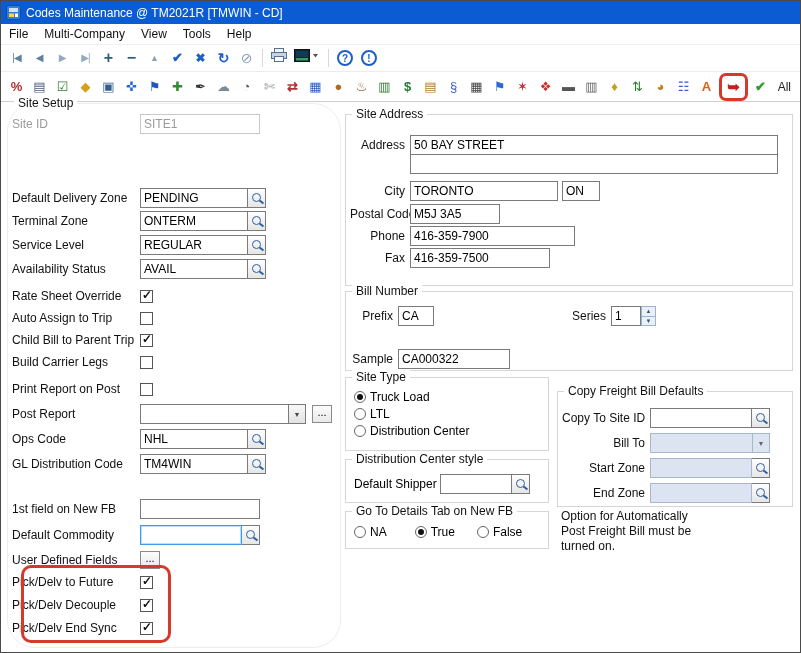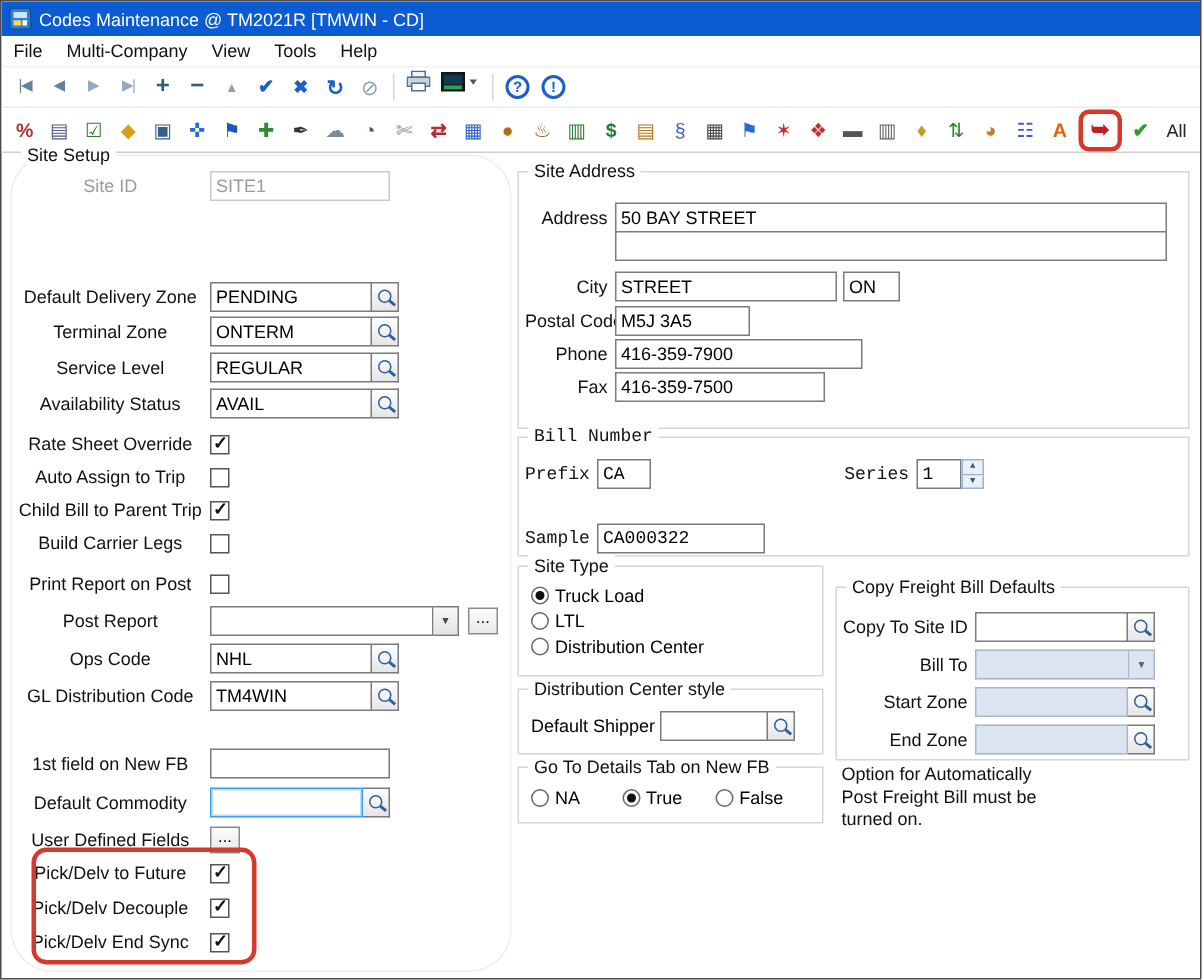--- a/index.html
+++ b/index.html
@@ -27,21 +27,21 @@
   .hl { border:3px solid #d5392a; border-radius:7px; height:28px; margin:0 1px; display:flex; align-items:center; flex:none; }
   .all { margin-left:auto; margin-right:9px; font-size:12px; color:#222; cursor:pointer; }
 
   
   .grp { position:absolute; border:1px solid #d6d6d6; }
   .grp.faint { border-color:#ededed; }
   .legend { position:absolute; top:-8px; left:6px; background:#fff; padding:0 4px; font-size:12px; color:#111; white-space:nowrap; }
 
   .row { position:absolute; left:4px; right:2px; height:20px; display:flex; align-items:center; }
   .row.cbrow { height:16px; }
-  .lbl  { width:128px; text-align:center; padding-right:5px; font-size:12px; color:#111; white-space:nowrap; flex:none; }
+  .lbl  { width:128px; text-align:left; padding-right:5px; font-size:12px; color:#111; white-space:nowrap; flex:none; }
   .lbl2 { width:60px;  text-align:right; padding-right:5px; font-size:12px; color:#111; white-space:nowrap; flex:none; }
   .lbl3 { width:88px;  text-align:right; padding-right:5px; font-size:12px; color:#111; white-space:nowrap; flex:none; }
   .lblp { width:48px;  text-align:right; padding-right:5px; font-size:12px; color:#111; white-space:nowrap; flex:none; }
   .lbl.gray, .gray { color:#9b9b9b; }
 
   .tb { border:1px solid #7a7a7a; height:20px; background:#fff; font-size:12px; display:flex; align-items:center; padding:0 3px; white-space:nowrap; overflow:hidden; flex:none; }
   .tb.dis  { border-color:#c9c9c9; color:#9b9b9b; }
   .tb.dis2 { border-color:#c9c9c9; color:#444; }
   .tb.focus { border-color:#3d9bf0; box-shadow:0 0 0 1px #bcdcf8 inset; }
   .tb.tint { background:#dbe4f0; border-color:#a8b8cc; }
@@ -269,38 +269,38 @@
     <div class="row" style="top:20px">
       <span class="lbl2">Address</span>
       <div class="tb" style="width:368px">50 BAY STREET</div>
     </div>
     <div class="row" style="top:39px">
       <span class="lbl2"></span>
       <div class="tb" style="width:368px"></div>
     </div>
     <div class="row" style="top:66px">
       <span class="lbl2">City</span>
-      <div class="tb" style="width:148px">STREET</div>
+      <div class="tb" style="width:148px">TORONTO</div>
       <div class="tb" style="width:38px; margin-left:4px">ON</div>
     </div>
     <div class="row" style="top:89px">
       <span class="lbl2">Postal Code</span>
       <div class="tb" style="width:90px">M5J 3A5</div>
     </div>
     <div class="row" style="top:111px">
       <span class="lbl2">Phone</span>
       <div class="tb" style="width:165px">416-359-7900</div>
     </div>
     <div class="row" style="top:133px">
       <span class="lbl2">Fax</span>
       <div class="tb" style="width:140px">416-359-7500</div>
     </div>
   </div>
 
-  <div class="grp" style="left:344px; top:290px; width:448px; height:80px;font-family:Liberation Mono, monospace;">
+  <div class="grp" style="left:344px; top:290px; width:448px; height:80px;">
     <span class="legend">Bill Number</span>
     <div class="row" style="top:14px">
       <span class="lblp">Prefix</span>
       <div class="tb" style="width:36px">CA</div>
       <span class="lblp" style="width:165px; margin-left:12px">Series</span>
       <div class="tb" style="width:30px">1</div>
       <span class="spin">
           <span>▲</span>
           <span>▼</span>
         </span>

